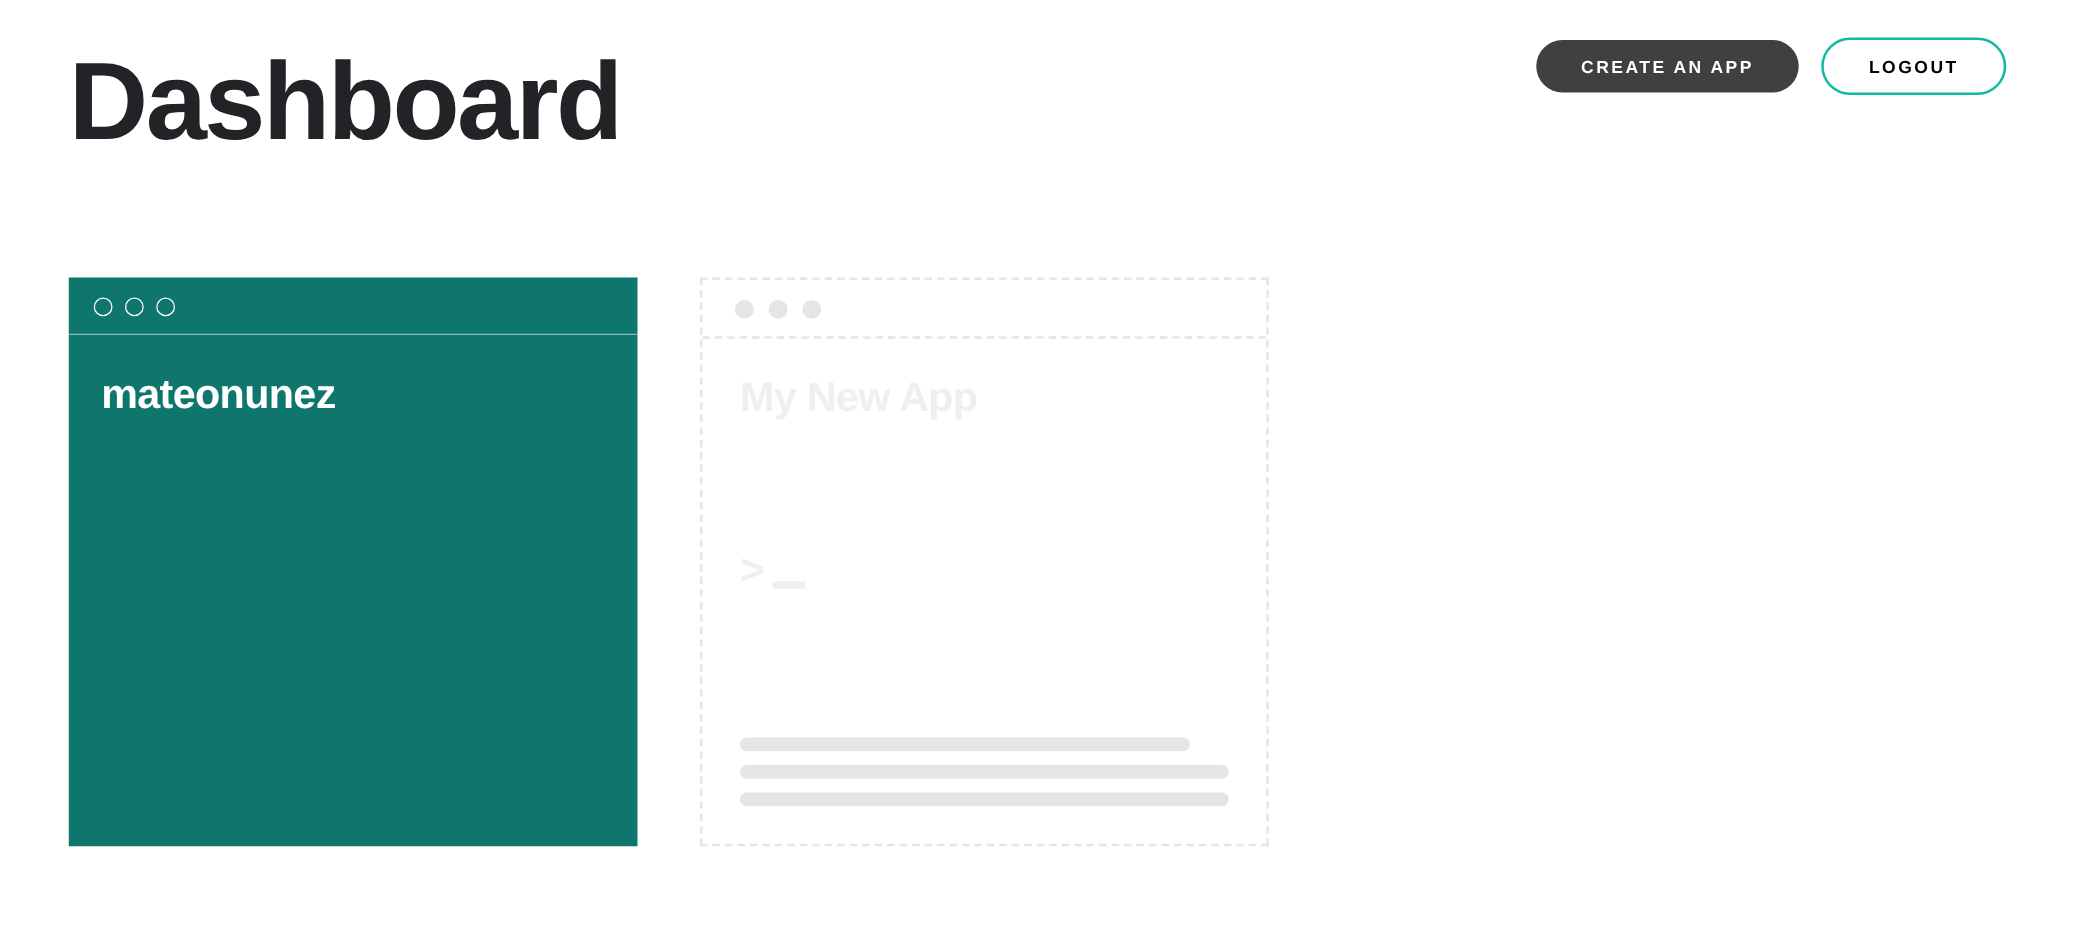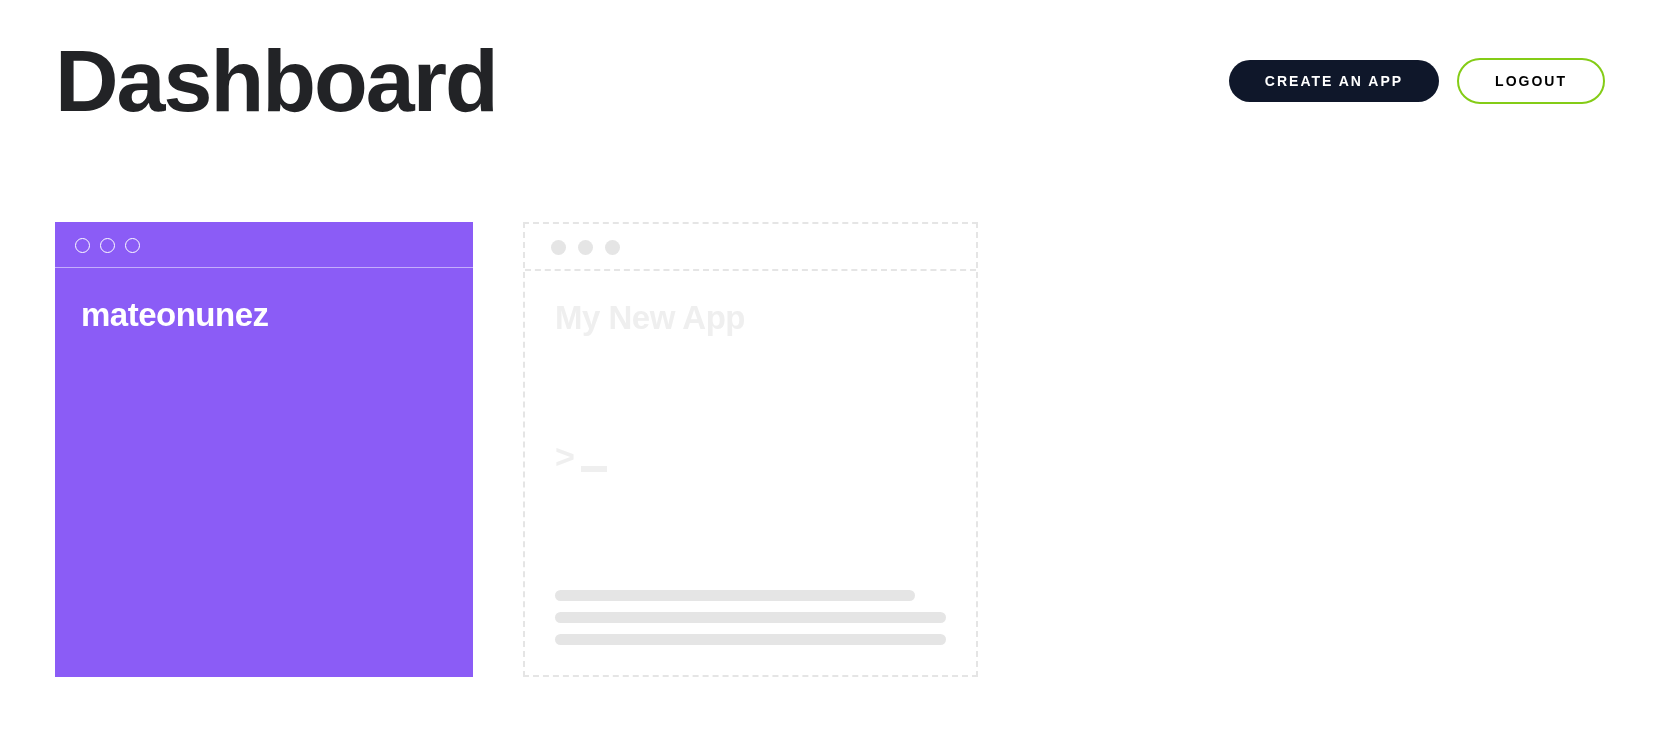--- a/index.html
+++ b/index.html
@@ -8,21 +8,21 @@
       box-sizing: border-box;
     }
     body {
       font-family: -apple-system, BlinkMacSystemFont, "Helvetica Neue", Helvetica, Arial, sans-serif;
       background: #ffffff;
       padding: 30px 55px;
     }
     .header {
       display: flex;
       justify-content: space-between;
-      align-items: center;
+      align-items: flex-start;
       margin-bottom: 90px;
     }
     .page-title {
       font-size: 88px;
       font-weight: 900;
       color: #222326;
       letter-spacing: -2px;
     }
     .header-actions {
       display: flex;
@@ -32,36 +32,36 @@
     .btn {
       padding: 13px 36px;
       border-radius: 30px;
       font-size: 14px;
       font-weight: 700;
       letter-spacing: 2px;
       cursor: pointer;
       border: none;
     }
     .btn-primary {
-      background: #0f172a;
+      background: #404040;
       color: #ffffff;
     }
     .btn-outline {
       background: #ffffff;
       color: #000000;
-      border: 2px solid #84cc16;
+      border: 2px solid #14b8a6;
     }
     .cards-container {
       display: flex;
       gap: 50px;
     }
     .app-card {
-      width: 418px;
+      width: 455px;
       height: 455px;
-      background: #8b5cf6;
+      background: #0f766e;
       color: #ffffff;
       display: flex;
       flex-direction: column;
       cursor: pointer;
     }
     .card-titlebar {
       padding: 16px 20px 14px 20px;
       border-bottom: 1px solid rgba(255,255,255,0.5);
       display: flex;
       gap: 10px;

